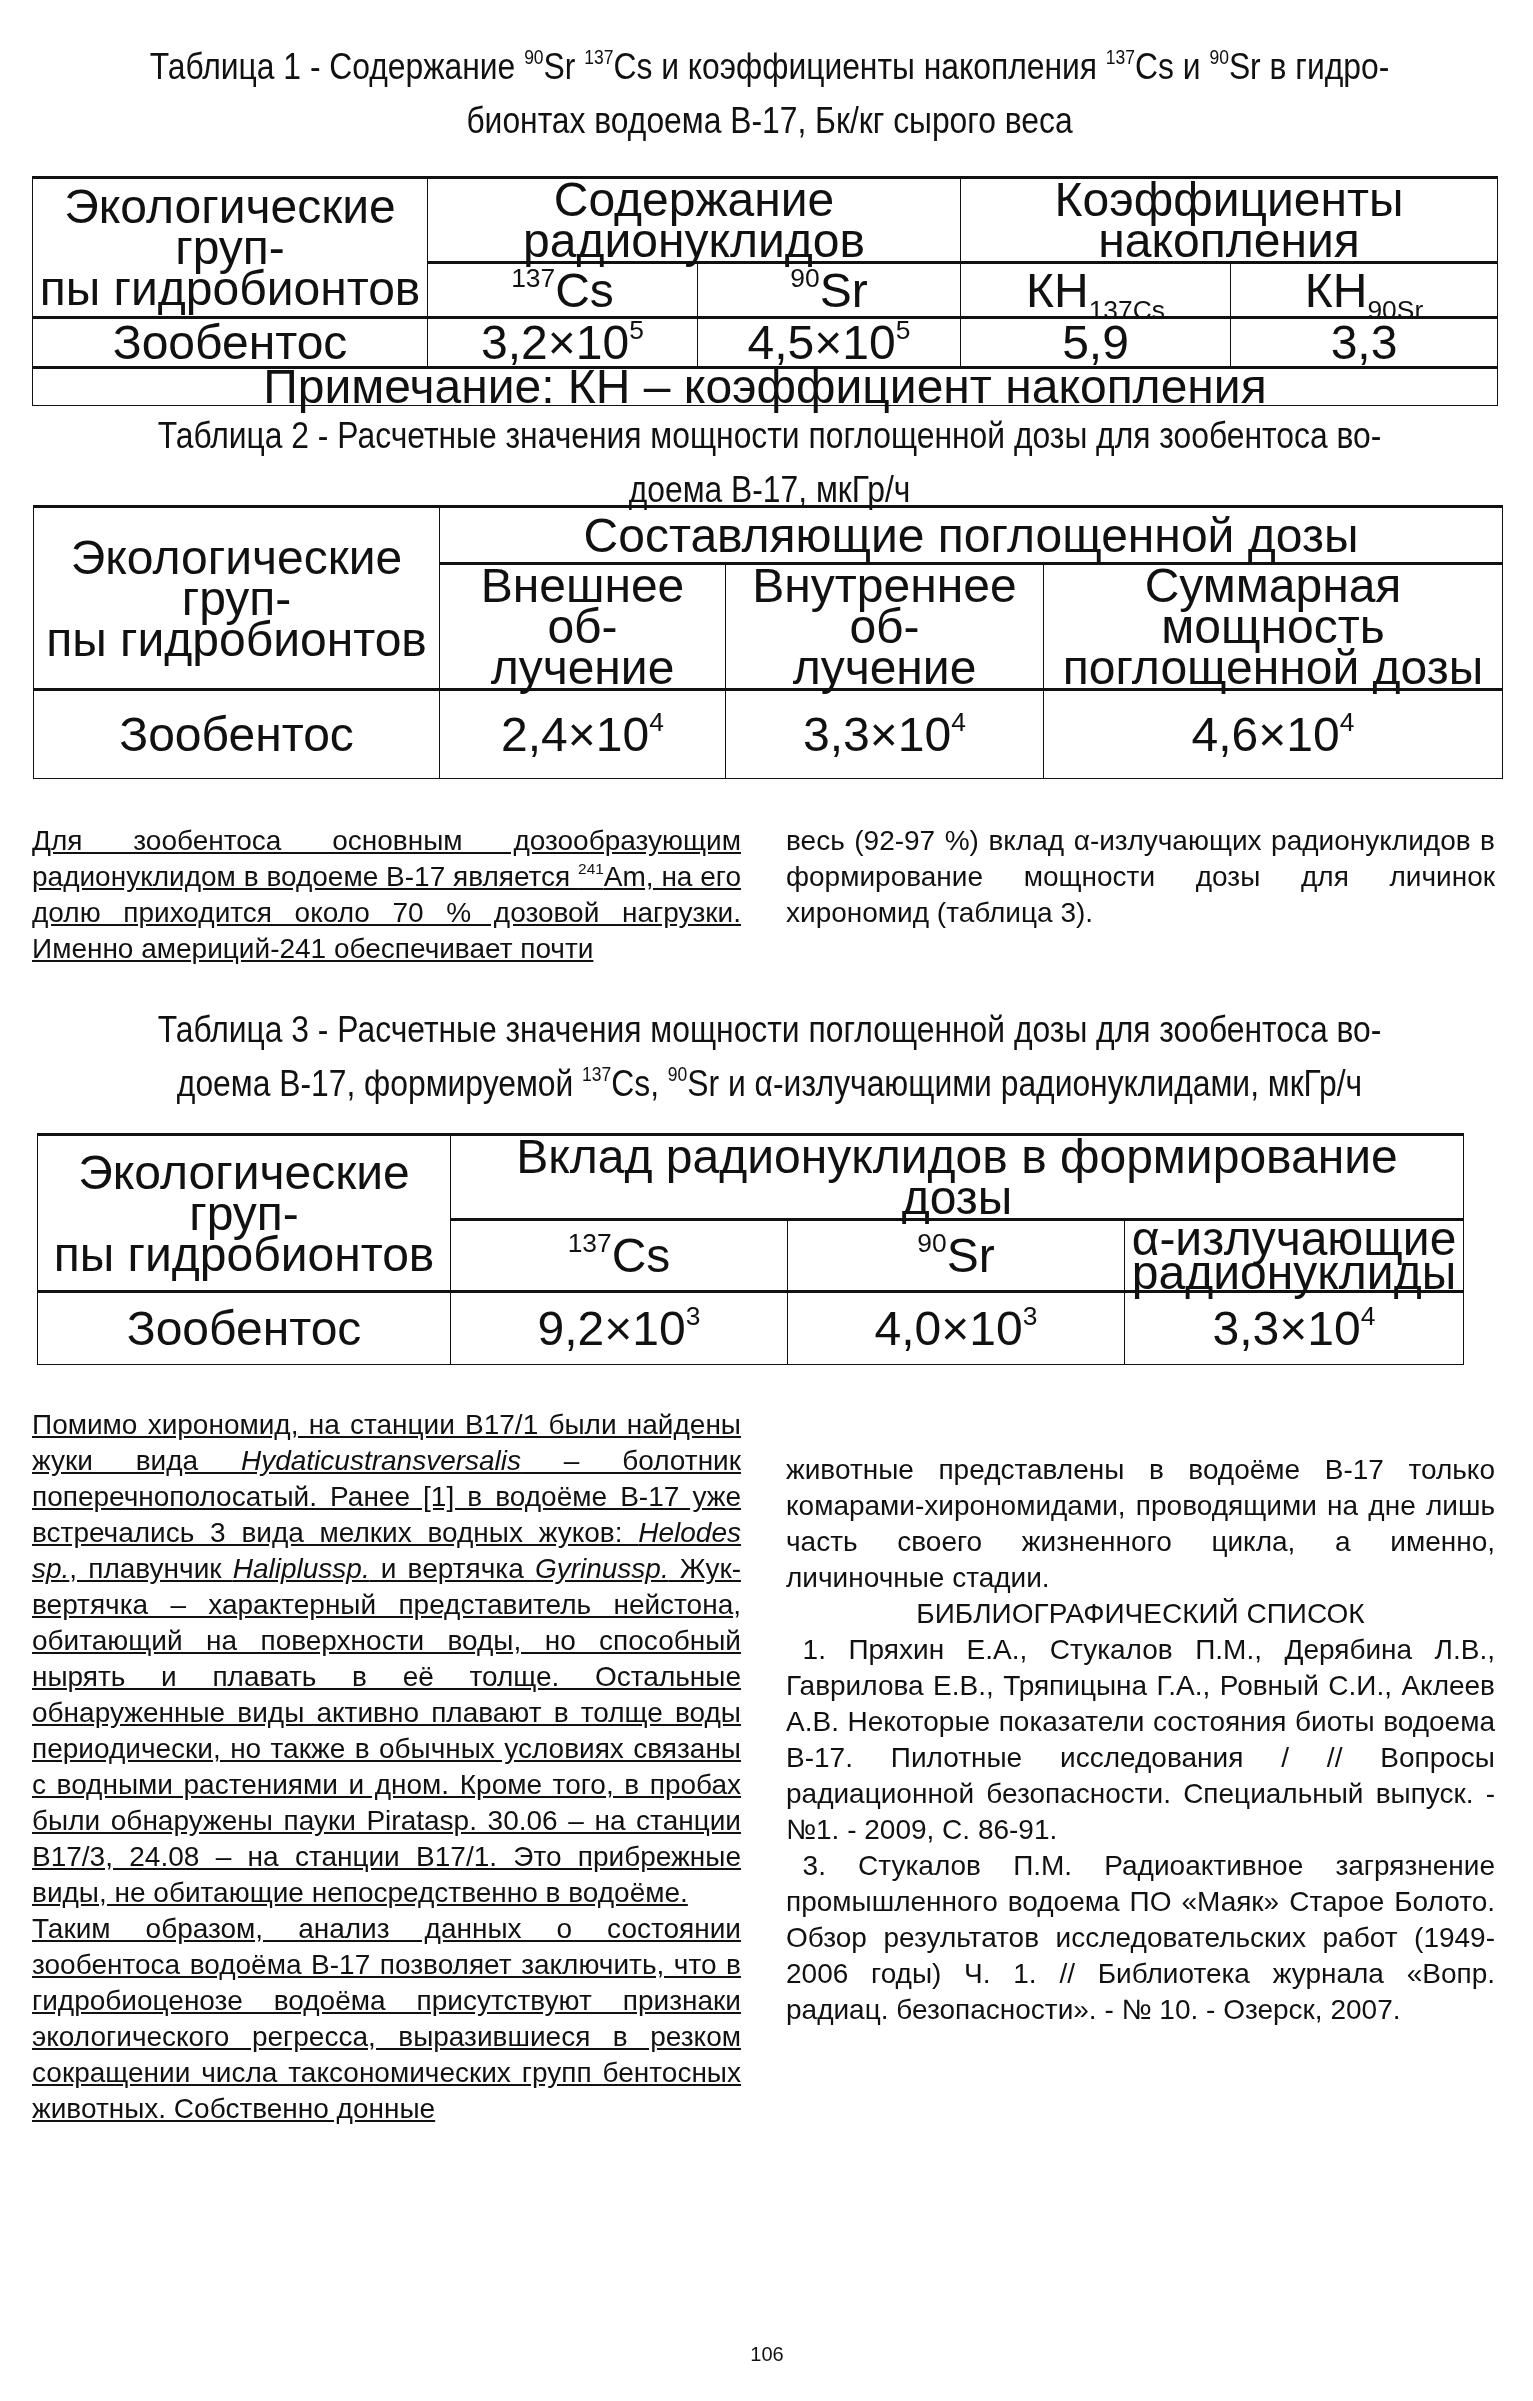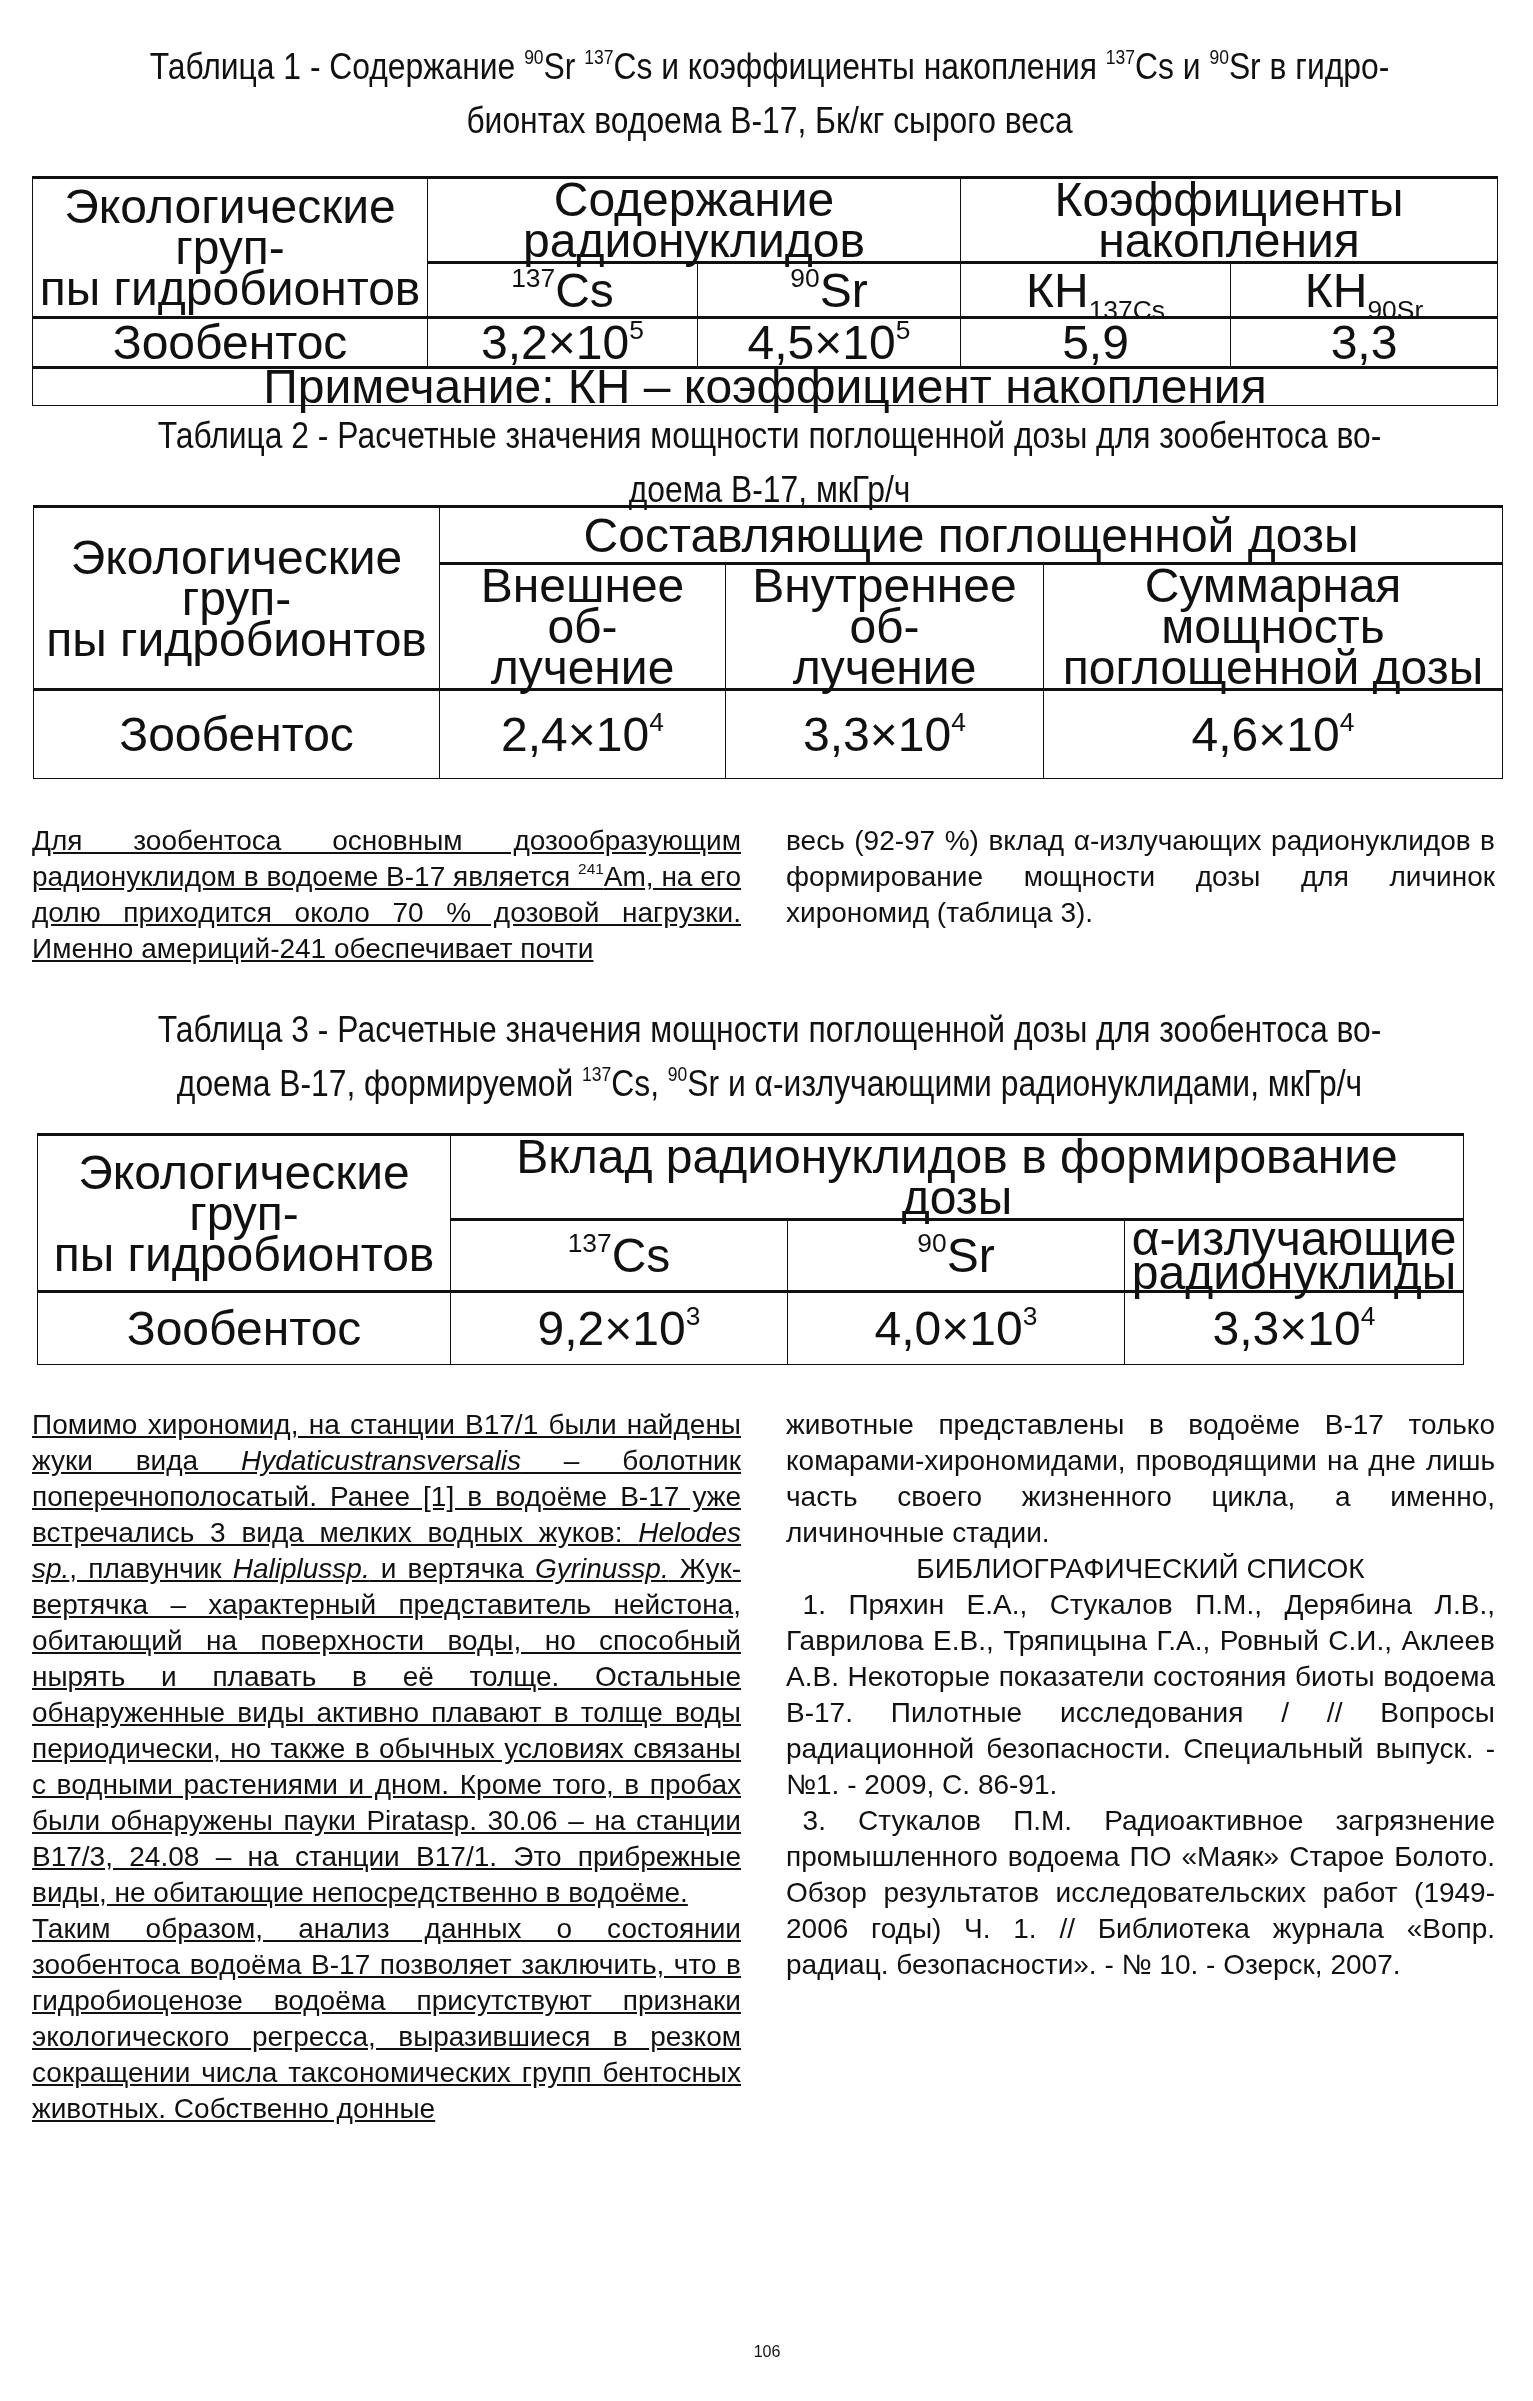--- a/index.html
+++ b/index.html
@@ -26,21 +26,21 @@
   table.t td.thick-top { border-top-width: 3.8px; }
   .txt {
     position: absolute; font-size: 28px; line-height: 36px;
     text-align: justify;
   }
   .txt p { margin: 0; }
   .col-l { left: 32px; width: 709px; text-decoration: underline; }
   .col-r { left: 786px; width: 709px; }
   .it { font-style: italic; }
   .ref { text-indent: 16.6px; }
-  .pagenum { position: absolute; left: 735px; top: 2343px; width: 64px; text-align: center; font-size: 16px; }
+  .pagenum { position: absolute; left: 735px; top: 2343px; width: 64px; text-align: center; font-size: 20px; }
 </style>
 </head>
 <body>
 
 <div class="caption" style="top:40px;">
   <span>Таблица 1 - Содержание </span><sup class="s">90</sup><span>Sr </span><sup class="s">137</sup><span>Cs и коэффициенты накопления </span><sup class="s">137</sup><span>Cs и </span><sup class="s">90</sup><span>Sr в гидро-</span><br>
   <span>бионтах водоема В-17, Бк/кг сырого веса</span>
 </div>
 
 <table class="t" style="left:32px; top:176px; width:1464px;">
@@ -152,21 +152,21 @@
     <td class="thick-top"><span>3,3×10</span><sup class="s">4</sup></td>
   </tr>
 </tbody>
   </table>
 
 <div class="txt col-l" style="top:1407px;">
   <p style="text-indent:0;"><span>Помимо хирономид, на станции В17/1 были найдены жуки вида </span><span class="it">Hydaticustransversalis</span><span> – болотник поперечнополосатый. Ранее [1] в водоёме В-17 уже встречались 3 вида мелких водных жуков: </span><span class="it">Helodes sp.</span><span>, плавунчик </span><span class="it">Haliplussp.</span><span> и вертячка </span><span class="it">Gyrinussp.</span><span> Жук-вертячка – характерный представитель нейстона, обитающий на поверхности воды, но способный нырять и плавать в её толще. Остальные обнаруженные виды активно плавают в толще воды периодически, но также в обычных условиях связаны с водными растениями и дном. Кроме того, в пробах были обнаружены пауки Piratasp. 30.06 – на станции В17/3, 24.08 – на станции В17/1. Это прибрежные виды, не обитающие непосредственно в водоёме.</span></p>
   <p>Таким образом, анализ данных о состоянии зообентоса водоёма В-17 позволяет заключить, что в гидробиоценозе водоёма присутствуют признаки экологического регресса, выразившиеся в резком сокращении числа таксономических групп бентосных животных. Собственно донные</p>
 </div>
 
-<div class="txt col-r" style="top:1407px;">
+<div class="txt col-r" style="top:1452px;">
   <p>животные представлены в водоёме В-17 только комарами-хирономидами, проводящими на дне лишь часть своего жизненного цикла, а именно, личиночные стадии.</p>
   <p style="text-align:center;">БИБЛИОГРАФИЧЕСКИЙ СПИСОК</p>
   <p class="ref">1. Пряхин Е.А., Стукалов П.М., Дерябина Л.В., Гаврилова Е.В., Тряпицына Г.А., Ровный С.И., Аклеев А.В.  Некоторые показатели состояния биоты водоема В-17. Пилотные исследования / // Вопросы радиационной безопасности. Специальный выпуск. - №1. - 2009, С. 86-91.</p>
   <p class="ref">3. Стукалов П.М. Радиоактивное загрязнение промышленного водоема ПО «Маяк» Старое Болото. Обзор результатов исследовательских работ (1949-2006 годы) Ч. 1. // Библиотека журнала «Вопр. радиац. безопасности». -  № 10. - Озерск, 2007.</p>
 </div>
 
 <div class="pagenum">106</div>
 
 
 </body></html>

